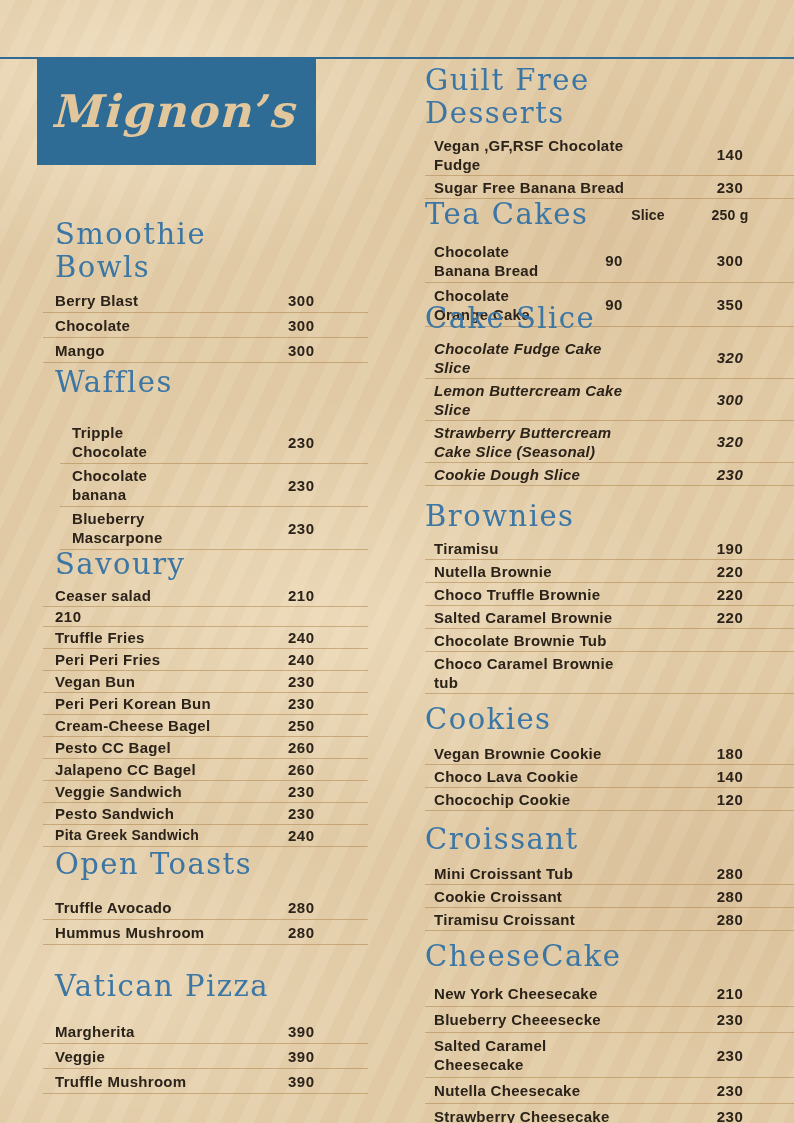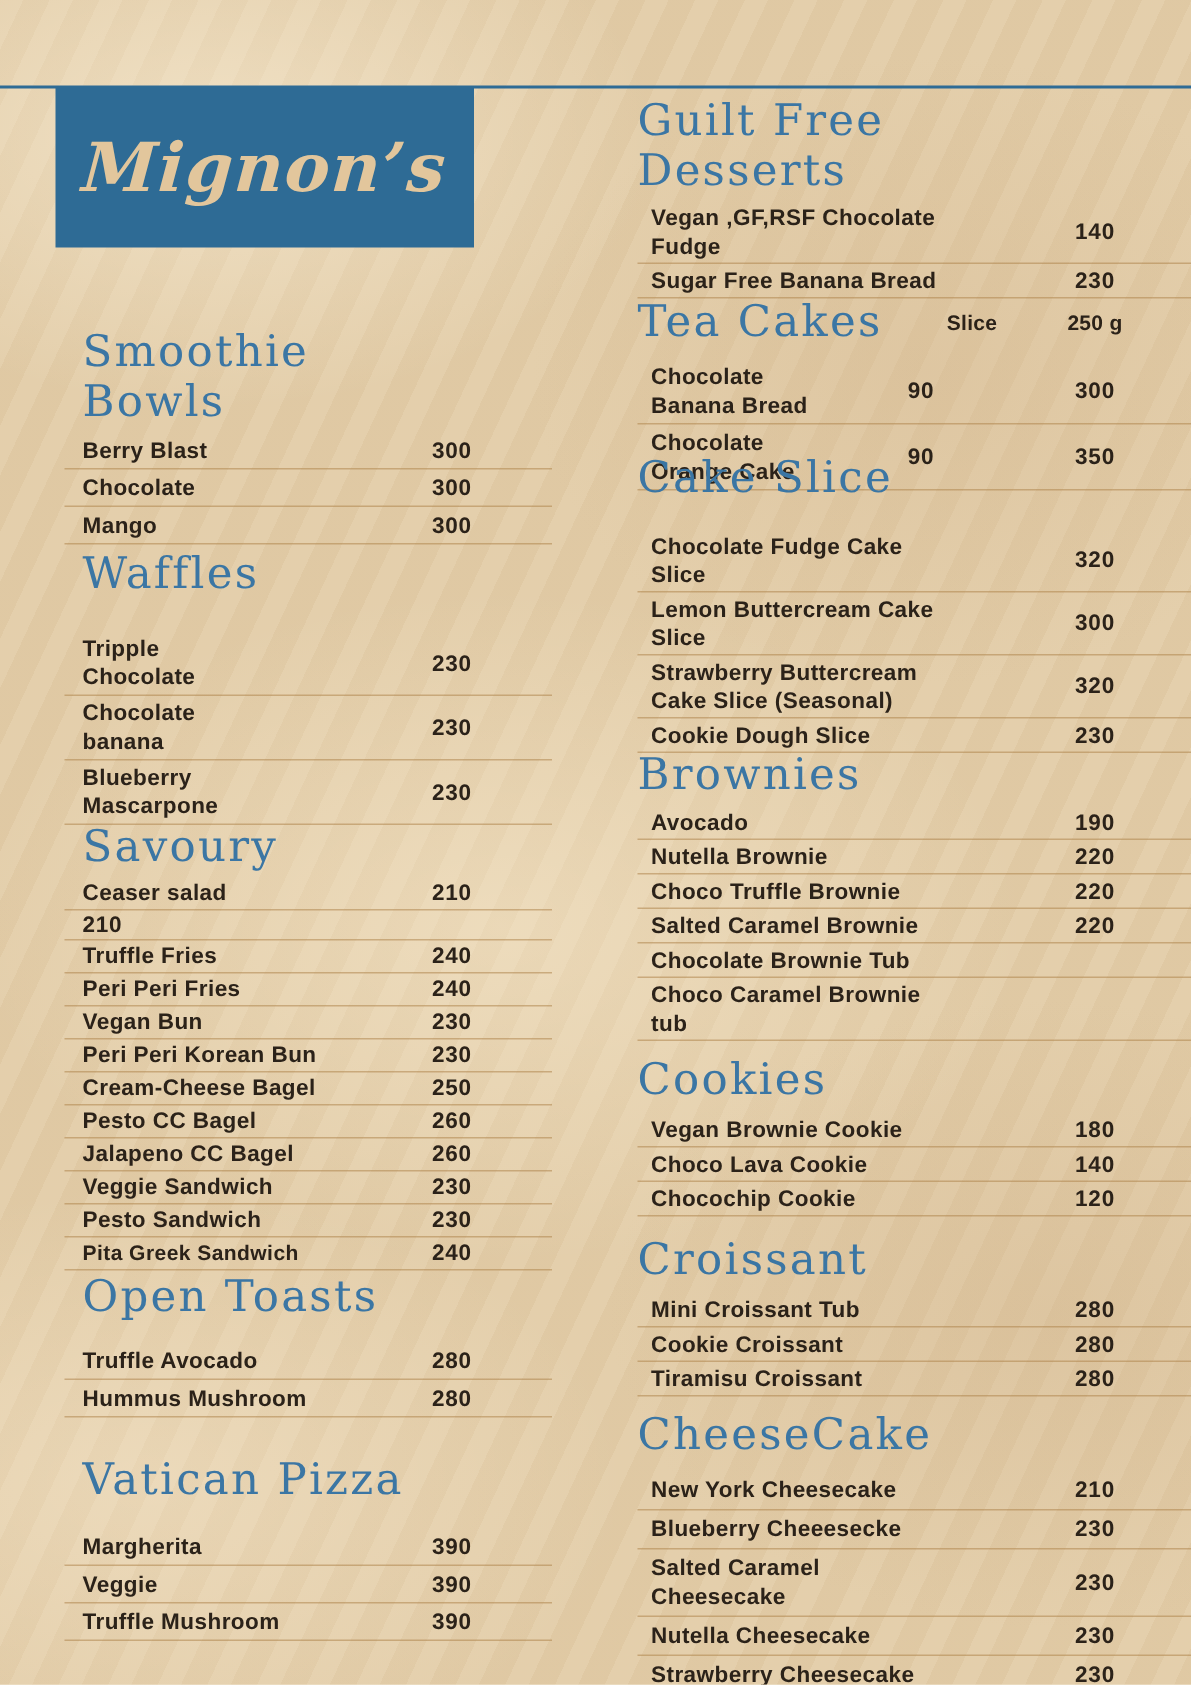--- a/index.html
+++ b/index.html
@@ -99,29 +99,29 @@
   .col-left .sec-5{top:970px;}
   .col-right .sec-1{top:64px;}
   .col-right .sec-2{top:198px;}
   .col-right .sec-3{top:302px;}
   .col-right .sec-4{top:500px;}
   .col-right .sec-5{top:703px;}
   .col-right .sec-6{top:823px;}
   .col-right .sec-7{top:940px;}
 
   
-  .col-left .sec-2 .rows{margin-top:22px;}
+  .col-left .sec-2 .rows{margin-top:22px;margin-left:17px;}
   .col-left .sec-2 .row{padding-top:2px;padding-bottom:2px;}
   .col-left .sec-3 .row{padding-top:1px;padding-bottom:1px;}
   .col-left .sec-3 .row:last-child .item-name{font-size:14px;}
   .col-left .sec-4 .rows{margin-top:14px;}
   .col-left .sec-5 .rows{margin-top:16px;}
   .col-right .sec-2 .rows{margin-top:8px;}
   .col-right .sec-2 .row{padding-top:2.5px;padding-bottom:2.5px;}
-  .col-right .sec-3 .rows{margin-top:18px;}
+  .col-right .sec-3 .rows{margin-top:2px;font-style:italic;}
   .col-right .sec-5 .rows{margin-top:6px;}
   .col-right .sec-6 .rows{margin-top:6px;}
   .col-right .sec-7 .rows{margin-top:8px;}
   .col-right .sec-7 .row{padding-top:3px;padding-bottom:3px;}
 </style>
 </head>
 <body>
 
 <div class="page">
   <div class="top-rule"></div>
@@ -322,21 +322,21 @@
             <span class="price slot">230</span>
           </div>
         </div>
       </section>
       <section class="menu-section sec-4">
         <div class="sec-head">
           <h2 class="sec-title">Brownies</h2>
         </div>
         <div class="rows">
           <div class="row">
-            <span class="item-name">Avocado</span>
+            <span class="item-name">Tiramisu</span>
             <span class="price slot">190</span>
           </div>
           <div class="row">
             <span class="item-name">Nutella Brownie</span>
             <span class="price slot">220</span>
           </div>
           <div class="row">
             <span class="item-name">Choco Truffle Brownie</span>
             <span class="price slot">220</span>
           </div>

